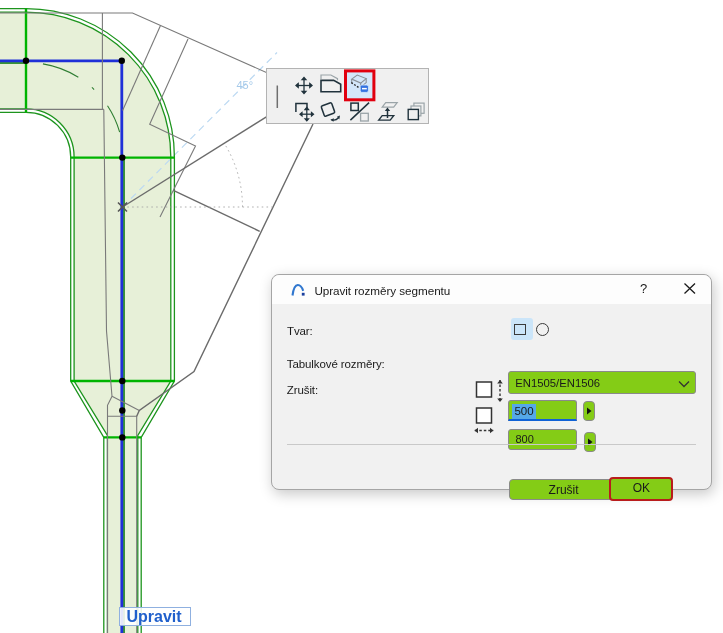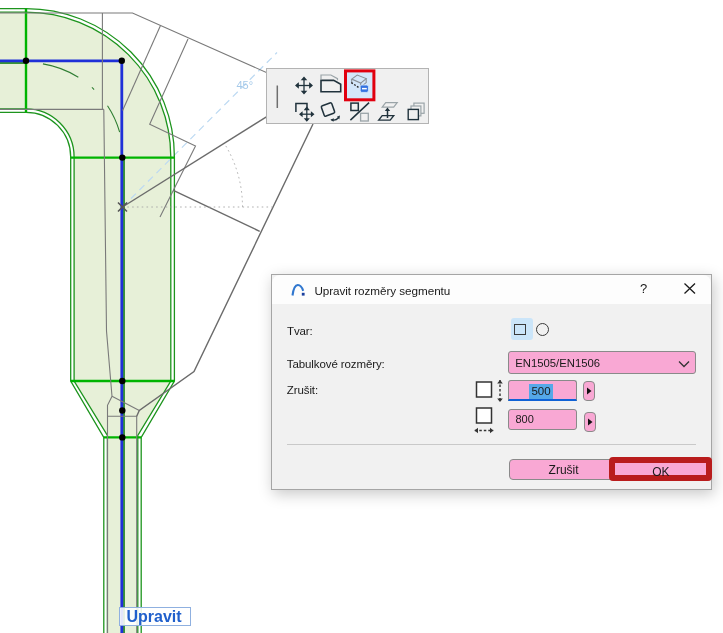--- a/index.html
+++ b/index.html
@@ -1,24 +1,24 @@
 <!DOCTYPE html>
 <html><head>
 <meta charset="utf-8">
 <style>
 html,body{margin:0;padding:0;}
 body{width:723px;height:633px;background:#fff;font-family:"Liberation Sans",sans-serif;position:relative;overflow:hidden;}
 #draw{position:absolute;left:0;top:0;}
 #toolbar{position:absolute;left:265.5px;top:67.5px;width:161.5px;height:54.5px;background:#f0f0f0;border:1px solid #b3b3b3;overflow:hidden;}
-#dialog{position:absolute;left:271px;top:273.5px;width:439px;height:214px;background:#f1f1f1;border:1px solid #a5a5a5;border-radius:0;box-shadow:2px 4px 14px rgba(0,0,0,0.22);}
+#dialog{position:absolute;left:271px;top:273.5px;width:439px;height:214px;background:#f1f1f1;border:1px solid #a5a5a5;border-radius:8px;box-shadow:2px 4px 14px rgba(0,0,0,0.22);}
 #titlebar{position:absolute;left:0;top:0;width:100%;height:29px;background:#fdfdfd;border-radius:8px 8px 0 0;}
 #title{position:absolute;left:42.4px;top:0;line-height:31px;font-size:11.7px;letter-spacing:-0.05px;color:#1a1a1a;}
 .lbl{position:absolute;font-size:11.5px;letter-spacing:-0.1px;color:#1a1a1a;}
 #upravit{position:absolute;left:118.5px;top:607px;width:63px;height:16.5px;background:rgba(255,255,255,0.88);border:1px solid #8fb0e0;font-size:16px;font-weight:bold;color:#2060cc;line-height:17px;padding-left:7px;}
-.fld{position:absolute;background:#f9a8d4;border:1px solid #8a8a8a;border-radius:3px;box-sizing:border-box;font-size:12px;color:#1a1a1a;}
+.fld{position:absolute;background:#84cc16;border:1px solid #8a8a8a;border-radius:3px;box-sizing:border-box;font-size:12px;color:#1a1a1a;margin-top:20px;}
 </style>
 </head>
 <body>
 <svg id="draw" width="723" height="633" viewBox="0 0 723 633">
 
   <path d="M 0 12.2 L 26 12.2 A 144.8 144.8 0 0 1 170.8 157 L 170.8 381 L 137.8 435.5 L 137.8 633 L 107.4 633 L 107.4 435.5 L 74.1 381 L 74.1 157 A 48.1 48.1 0 0 0 26 108.9 L 0 108.9 Z" fill="#e7f0d8"></path>
 
   <g stroke="#bcd9f2" stroke-width="1.2" fill="none" stroke-dasharray="7 5">
     <path d="M 122.5 207 L 277 52.5"></path>
   </g>
@@ -161,37 +161,37 @@
       </svg>
   </div>
 
   <div class="lbl" style="left:14.8px;top:109px;">Zrušit:</div>
   <svg style="position:absolute;left:202px;top:104px" width="32" height="26" viewBox="0 0 32 26">
     <rect x="2.5" y="3" width="15" height="15" stroke="#333" stroke-width="1.5" fill="#fff"></rect>
     <line x1="26" y1="1" x2="26" y2="23" stroke="#333" stroke-width="1.4" stroke-dasharray="2.5 2"></line>
     <path d="M 23.2 4.5 L 26 1 L 28.8 4.5 Z" fill="#333"></path>
     <path d="M 23.2 19.5 L 26 23 L 28.8 19.5 Z" fill="#333"></path>
   </svg>
-  <div class="fld" style="left:236.4px;top:105.6px;width:68.5px;height:21px;border-bottom:2.5px solid #0f62d6;border-radius:3px 3px 0 0;padding-left:17px;">
+  <div class="fld" style="left:236.4px;top:105.6px;width:68.5px;height:21px;border-bottom:2.5px solid #0f62d6;border-radius:3px 3px 0 0;">
     <span style="background:#55a8e8;padding:0 2px;margin-left:3px;margin-top:3px;line-height:15px;display:inline-block;font-size:11.5px;">500</span>
   </div>
   <div class="fld" style="left:311.4px;top:106.1px;width:12px;height:20px;border-radius:4px;"><svg width="10" height="18" viewBox="0 0 10 18">
         <path d="M 3 5.5 L 7.5 9 L 3 12.5 Z" fill="#111"></path>
       </svg></div>
 
   <svg style="position:absolute;left:202px;top:131.5px" width="32" height="30" viewBox="0 0 32 30">
     <rect x="2.5" y="2" width="15" height="15" stroke="#333" stroke-width="1.5" fill="#fff"></rect>
     <line x1="0.8" y1="24.5" x2="19.2" y2="24.5" stroke="#333" stroke-width="1.4" stroke-dasharray="2.5 2"></line>
     <path d="M 4 21.7 L 0.5 24.5 L 4 27.3 Z" fill="#333"></path>
     <path d="M 16 21.7 L 19.5 24.5 L 16 27.3 Z" fill="#333"></path>
   </svg>
   <div class="fld" style="left:236.4px;top:134.8px;width:68.5px;height:21px;line-height:19px;padding-left:6px;font-size:11px;">800</div>
   <div class="fld" style="left:311.5px;top:137.6px;width:12px;height:20px;border-radius:4px;"><svg width="10" height="18" viewBox="0 0 10 18">
         <path d="M 3 5.5 L 7.5 9 L 3 12.5 Z" fill="#111"></path>
       </svg></div>
 
   <div style="position:absolute;left:14.8px;top:169.6px;width:409px;height:1px;background:#c9c9c9;"></div>
 
   <div class="fld" style="left:237.1px;top:184.6px;width:109px;height:21px;border-radius:4px;text-align:center;line-height:21px;">Zrušit</div>
-  <div class="fld" style="left:337.3px;top:182.8px;width:103px;height:23.5px;border:6px solid #b91c1c;border-radius:4px;text-align:center;line-height:19.5px;">OK</div>
+  <div class="fld" style="left:337.3px;top:182.8px;width:64px;height:23.5px;border:2px solid #b91c1c;border-radius:4px;text-align:center;line-height:19.5px;">OK</div>
 </div>
 
 <div id="upravit">Upravit</div>
 
 </body></html>

